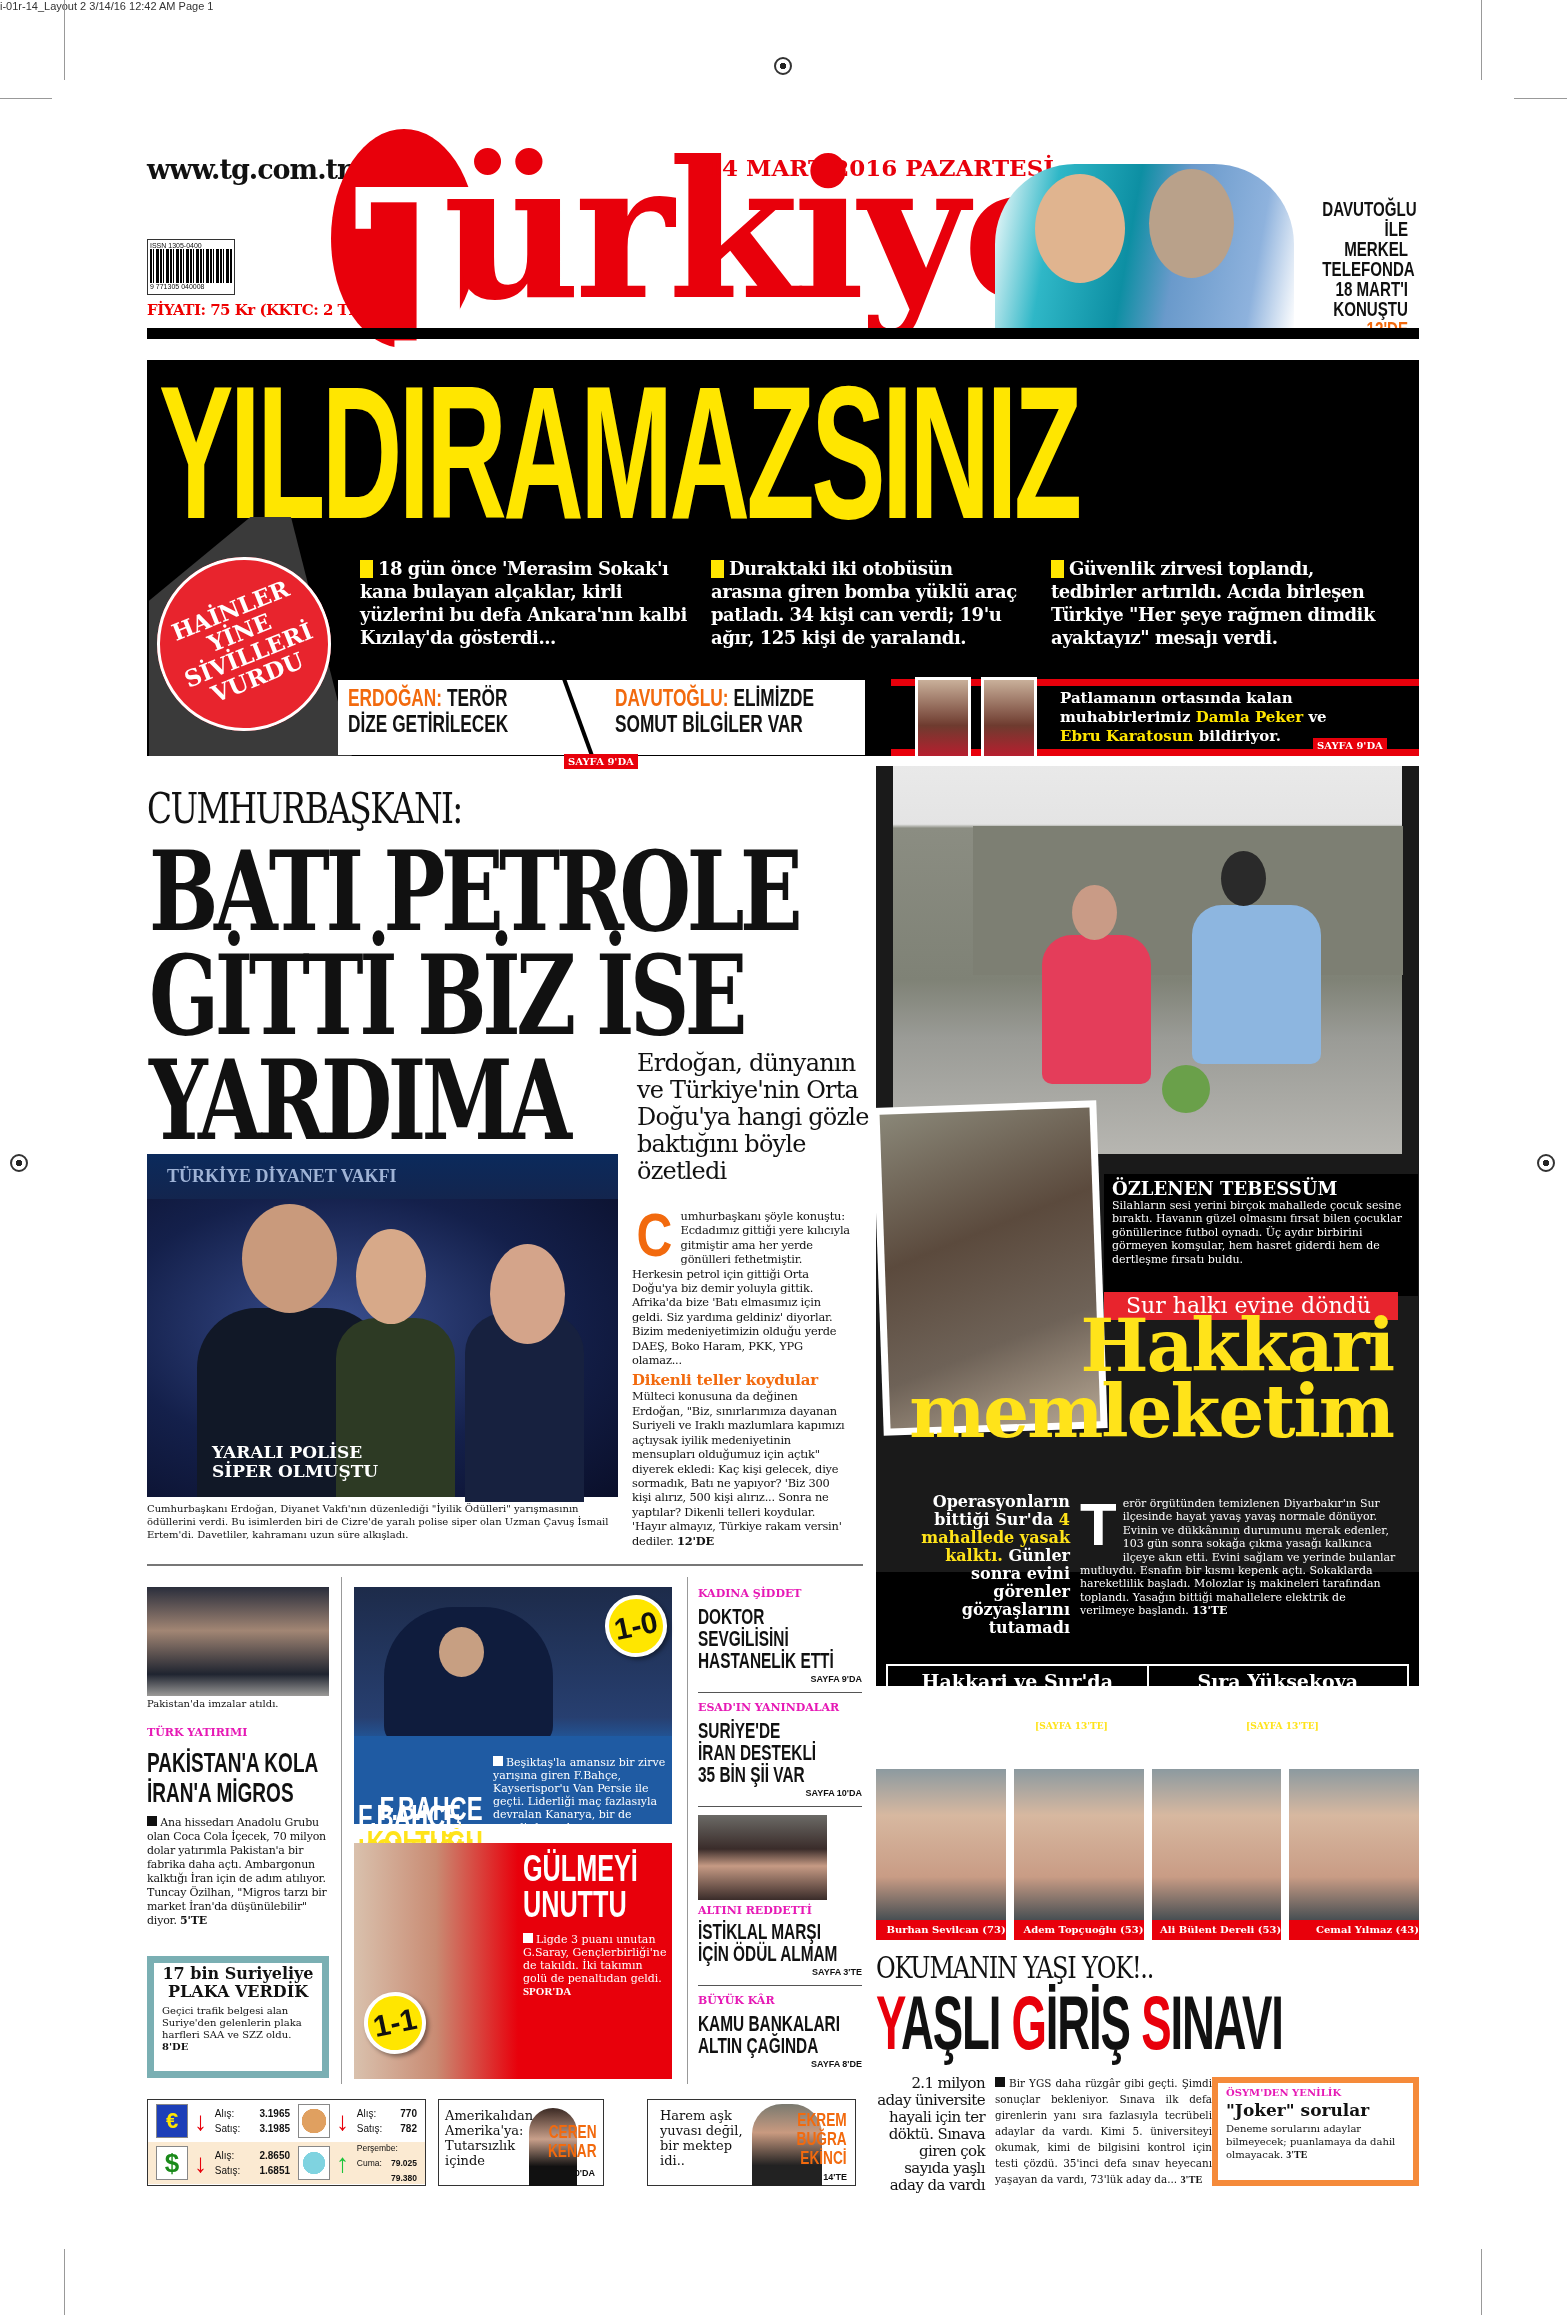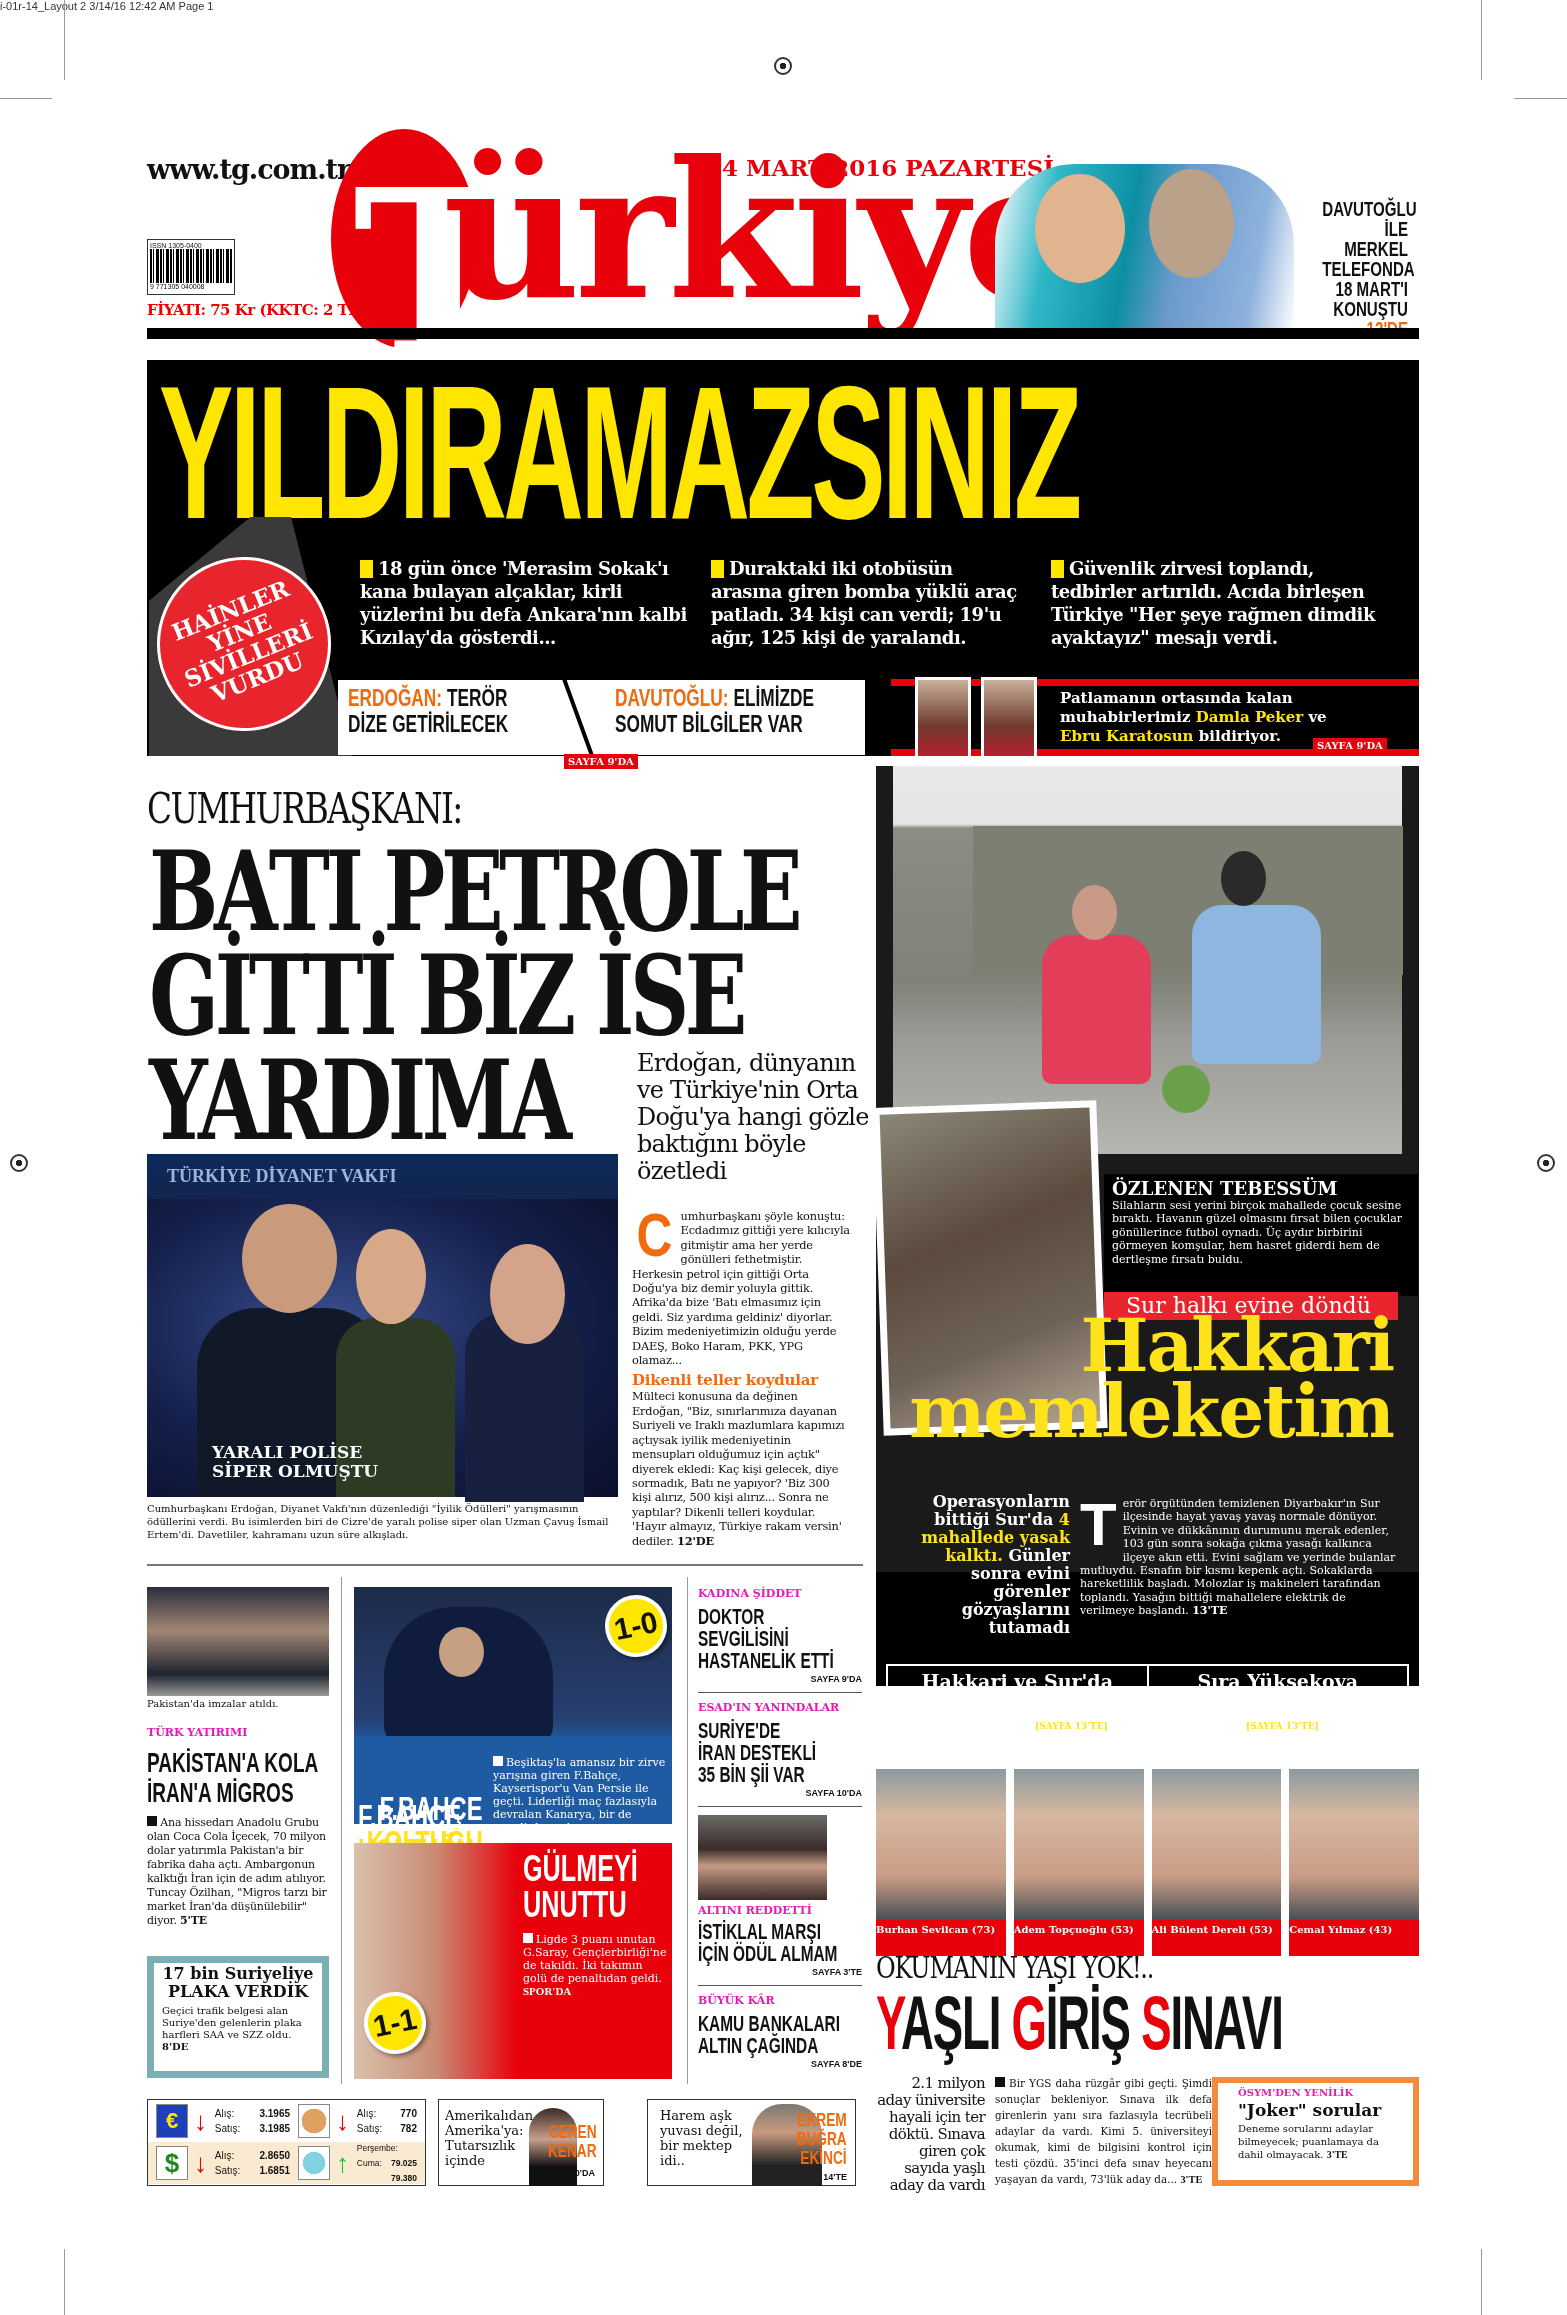--- a/index.html
+++ b/index.html
@@ -104,28 +104,28 @@
 .wbody{color:#fff;font:11px "DejaVu Serif",serif;line-height:13px}
 .wbody .sq{display:inline-block;width:10px;height:10px;background:#fff;margin-right:3px}
 .mid{left:698px;top:1587px;width:164px}
 .mid .h{font:700 22px "Liberation Sans",sans-serif;line-height:22px;transform:scaleX(.7);transform-origin:left top;white-space:nowrap}
 .mid .pg{text-align:right;font:700 9px "Liberation Sans",sans-serif;margin-top:2px}
 .mid hr{border:0;border-top:1px solid #555;margin:8px 0}
 .girlpic{width:129px;height:85px;background:linear-gradient(#6b6a66,#3a2c2a 40%,#c69a84 60%,#3a2c2a)}
 
 .faces{left:876px;top:1769px;width:543px;display:flex;gap:8px}
 .face{flex:1;height:154px;background:linear-gradient(#8c9aa0,#d7b8a0 30%,#c99c85 70%,#3f4a50)}
-.facecap{flex:1;height:36px;background:#e8000b;color:#fff;font:700 10px "DejaVu Serif",serif;text-align:left;line-height:20px}
+.facecap{flex:1;height:20px;background:#e8000b;color:#fff;font:700 10px "DejaVu Serif",serif;text-align:right;line-height:20px}
 .okuma{left:876px;top:1950px;font:30px "DejaVu Serif",serif;letter-spacing:-1.5px;transform:scaleX(.8);transform-origin:left top}
 .yasli{left:876px;top:1985px;font:700 76px "Liberation Sans",sans-serif;line-height:76px;transform:scaleX(.6);transform-origin:left top;letter-spacing:-2px;white-space:nowrap}
 .yasli .r{color:#e8000b}
 .ydek{left:876px;top:2075px;width:109px;text-align:right;font:15px "DejaVu Serif",serif;line-height:17px;letter-spacing:-0.6px}
 .ybody{left:995px;top:2075px;width:217px;font:10.4px "DejaVu Serif",serif;line-height:16px;text-align:justify}
 .osym{left:1212px;top:2077px;width:207px;height:109px;background:#f58a3a;padding:6px}
-.osym .in{background:#fff;width:100%;height:100%;padding:4px 20px}
+.osym .in{background:#fff;width:100%;height:100%;padding:4px 8px}
 
 .fx{left:147px;top:2099px;width:279px;height:87px;border:1px solid #333;background:#fff}
 .fxrow{display:flex;height:42px;align-items:center;padding:0 8px}
 .fxrow.alt{background:#fbead2}
 .ico{width:34px;height:34px;border:1px solid #888;margin-right:6px}
 .arr{font:900 26px "Liberation Sans",sans-serif;width:22px}
 .vals{font:10px "Liberation Sans",sans-serif;line-height:15px;width:80px}
 .vals b{float:right}
 .col{left:438px;top:2099px;width:166px;height:87px;border:1px solid #333}
 .col2{left:647px;top:2099px;width:209px;height:87px;border:1px solid #333}

